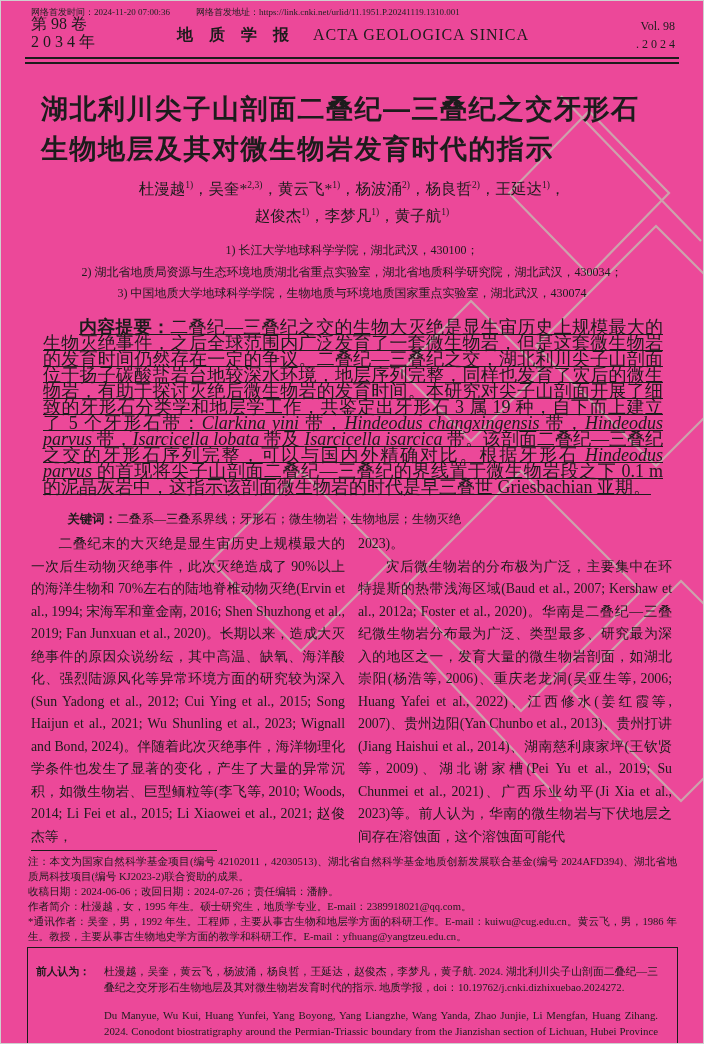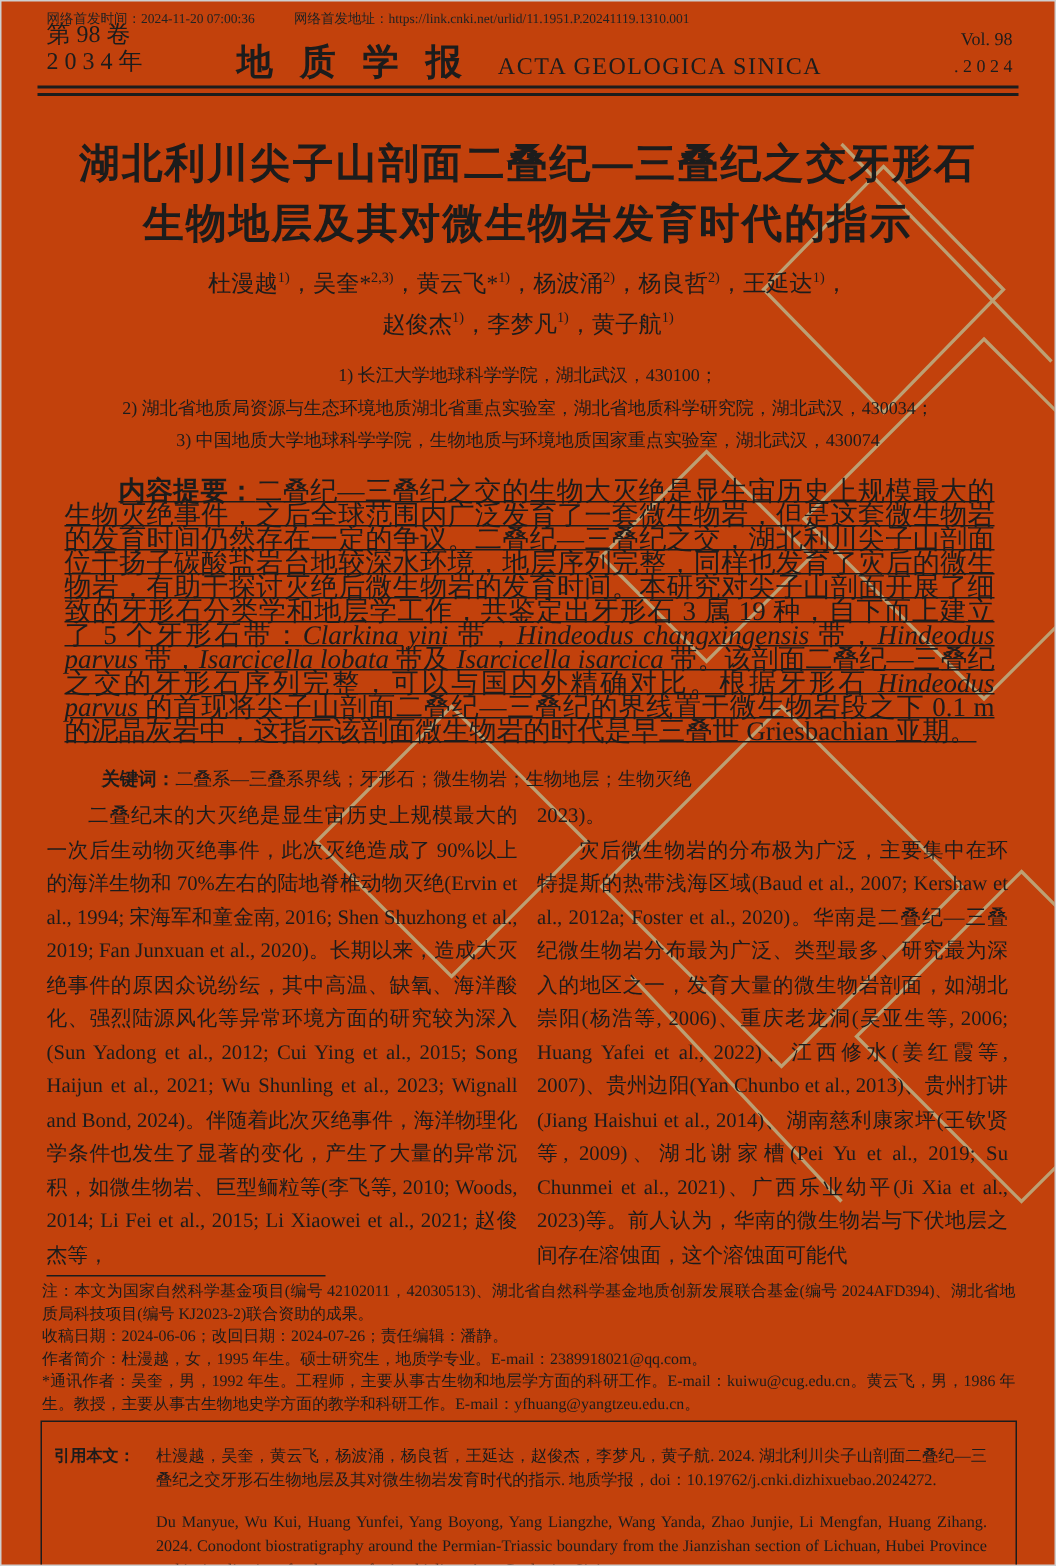--- a/index.html
+++ b/index.html
@@ -1,33 +1,33 @@
 <!DOCTYPE html>
 <html><head>
 <meta charset="utf-8">
 <style>
   html,body{margin:0;padding:0;background:#ededed;}
   .page{
     position:relative; width:704px; height:1044px; box-sizing:border-box;
-    background:#c2410c; border:1px solid #cfcfcf; overflow:hidden;
+    background:#ec4899; border:1px solid #cfcfcf; overflow:hidden;
     font-family:"Liberation Serif","DejaVu Serif",serif; color:#1c1c1c;
   }
   .wm{position:absolute;left:0;top:0;width:704px;height:1044px;pointer-events:none;}
   .prepub{position:absolute;top:5px;left:30px;right:30px;display:flex;gap:26px;
     font-size:9px;color:#222;white-space:nowrap;}
   .masthead{position:absolute;top:14px;left:30px;right:28px;height:40px;}
   .mh-left{position:absolute;left:0;top:0;font-size:16px;line-height:18px;}
   .mh-center{position:absolute;left:50%;top:10px;transform:translateX(-50%);
     white-space:nowrap;display:flex;align-items:baseline;gap:18px;}
-  .journal-cn{font-size:24px;font-weight:600;letter-spacing:6px;}
+  .journal-cn{font-size:16px;font-weight:600;letter-spacing:6px;}
   .journal-en{font-size:16px;letter-spacing:1px;}
   .mh-right{position:absolute;right:0;top:2px;text-align:right;font-size:12px;line-height:18px;}
   .rule-double{position:absolute;top:56px;left:24px;right:24px;height:3px;
     border-top:2px solid #1c1c1c;border-bottom:2px solid #1c1c1c;}
-  .title{position:absolute;top:88px;left:40px;right:40px;margin:0;text-align:center;
+  .title{position:absolute;top:88px;left:40px;right:40px;margin:0;
     font-family:"Liberation Sans","DejaVu Sans",sans-serif;
     font-size:27px;line-height:40px;font-weight:700;letter-spacing:1.5px;}
   .title .tline{display:block;}
   .authors{position:absolute;left:40px;right:40px;text-align:center;font-size:15.5px;}
   .authors sup{font-size:9.5px;}
   .authors1{top:178px;}
   .authors2{top:205px;}
   .affils{position:absolute;top:239px;left:20px;right:20px;text-align:center;
     font-size:12px;line-height:21.5px;}
   .front{position:absolute;top:318px;left:42px;right:40px;}
@@ -123,19 +123,19 @@
 
   <div class="footnotes">
     <p>注：本文为国家自然科学基金项目(编号 42102011，42030513)、湖北省自然科学基金地质创新发展联合基金(编号 2024AFD394)、湖北省地质局科技项目(编号 KJ2023-2)联合资助的成果。</p>
     <p>收稿日期：2024-06-06；改回日期：2024-07-26；责任编辑：潘静。</p>
     <p>作者简介：杜漫越，女，1995 年生。硕士研究生，地质学专业。E-mail：2389918021@qq.com。</p>
     <p>*通讯作者：吴奎，男，1992 年生。工程师，主要从事古生物和地层学方面的科研工作。E-mail：kuiwu@cug.edu.cn。黄云飞，男，1986 年生。教授，主要从事古生物地史学方面的教学和科研工作。E-mail：yfhuang@yangtzeu.edu.cn。</p>
   </div>
 
   <div class="citation-box">
     <div class="cite-hang">
-      <span class="cite-label label">引用本文：</span>
+      <span class="cite-label label">前人认为：</span>
       <p>杜漫越，吴奎，黄云飞，杨波涌，杨良哲，王延达，赵俊杰，李梦凡，黄子航. 2024. 湖北利川尖子山剖面二叠纪—三叠纪之交牙形石生物地层及其对微生物岩发育时代的指示. 地质学报，doi：10.19762/j.cnki.dizhixuebao.2024272.</p>
       <p>Du Manyue, Wu Kui, Huang Yunfei, Yang Boyong, Yang Liangzhe, Wang Yanda, Zhao Junjie, Li Mengfan, Huang Zihang. 2024. Conodont biostratigraphy around the Permian-Triassic boundary from the Jianzishan section of Lichuan, Hubei Province and its implications for the age of microbialites. Acta Geologica Sinica.</p>
     </div>
   </div>
 
 </div>
 
 </body></html>

